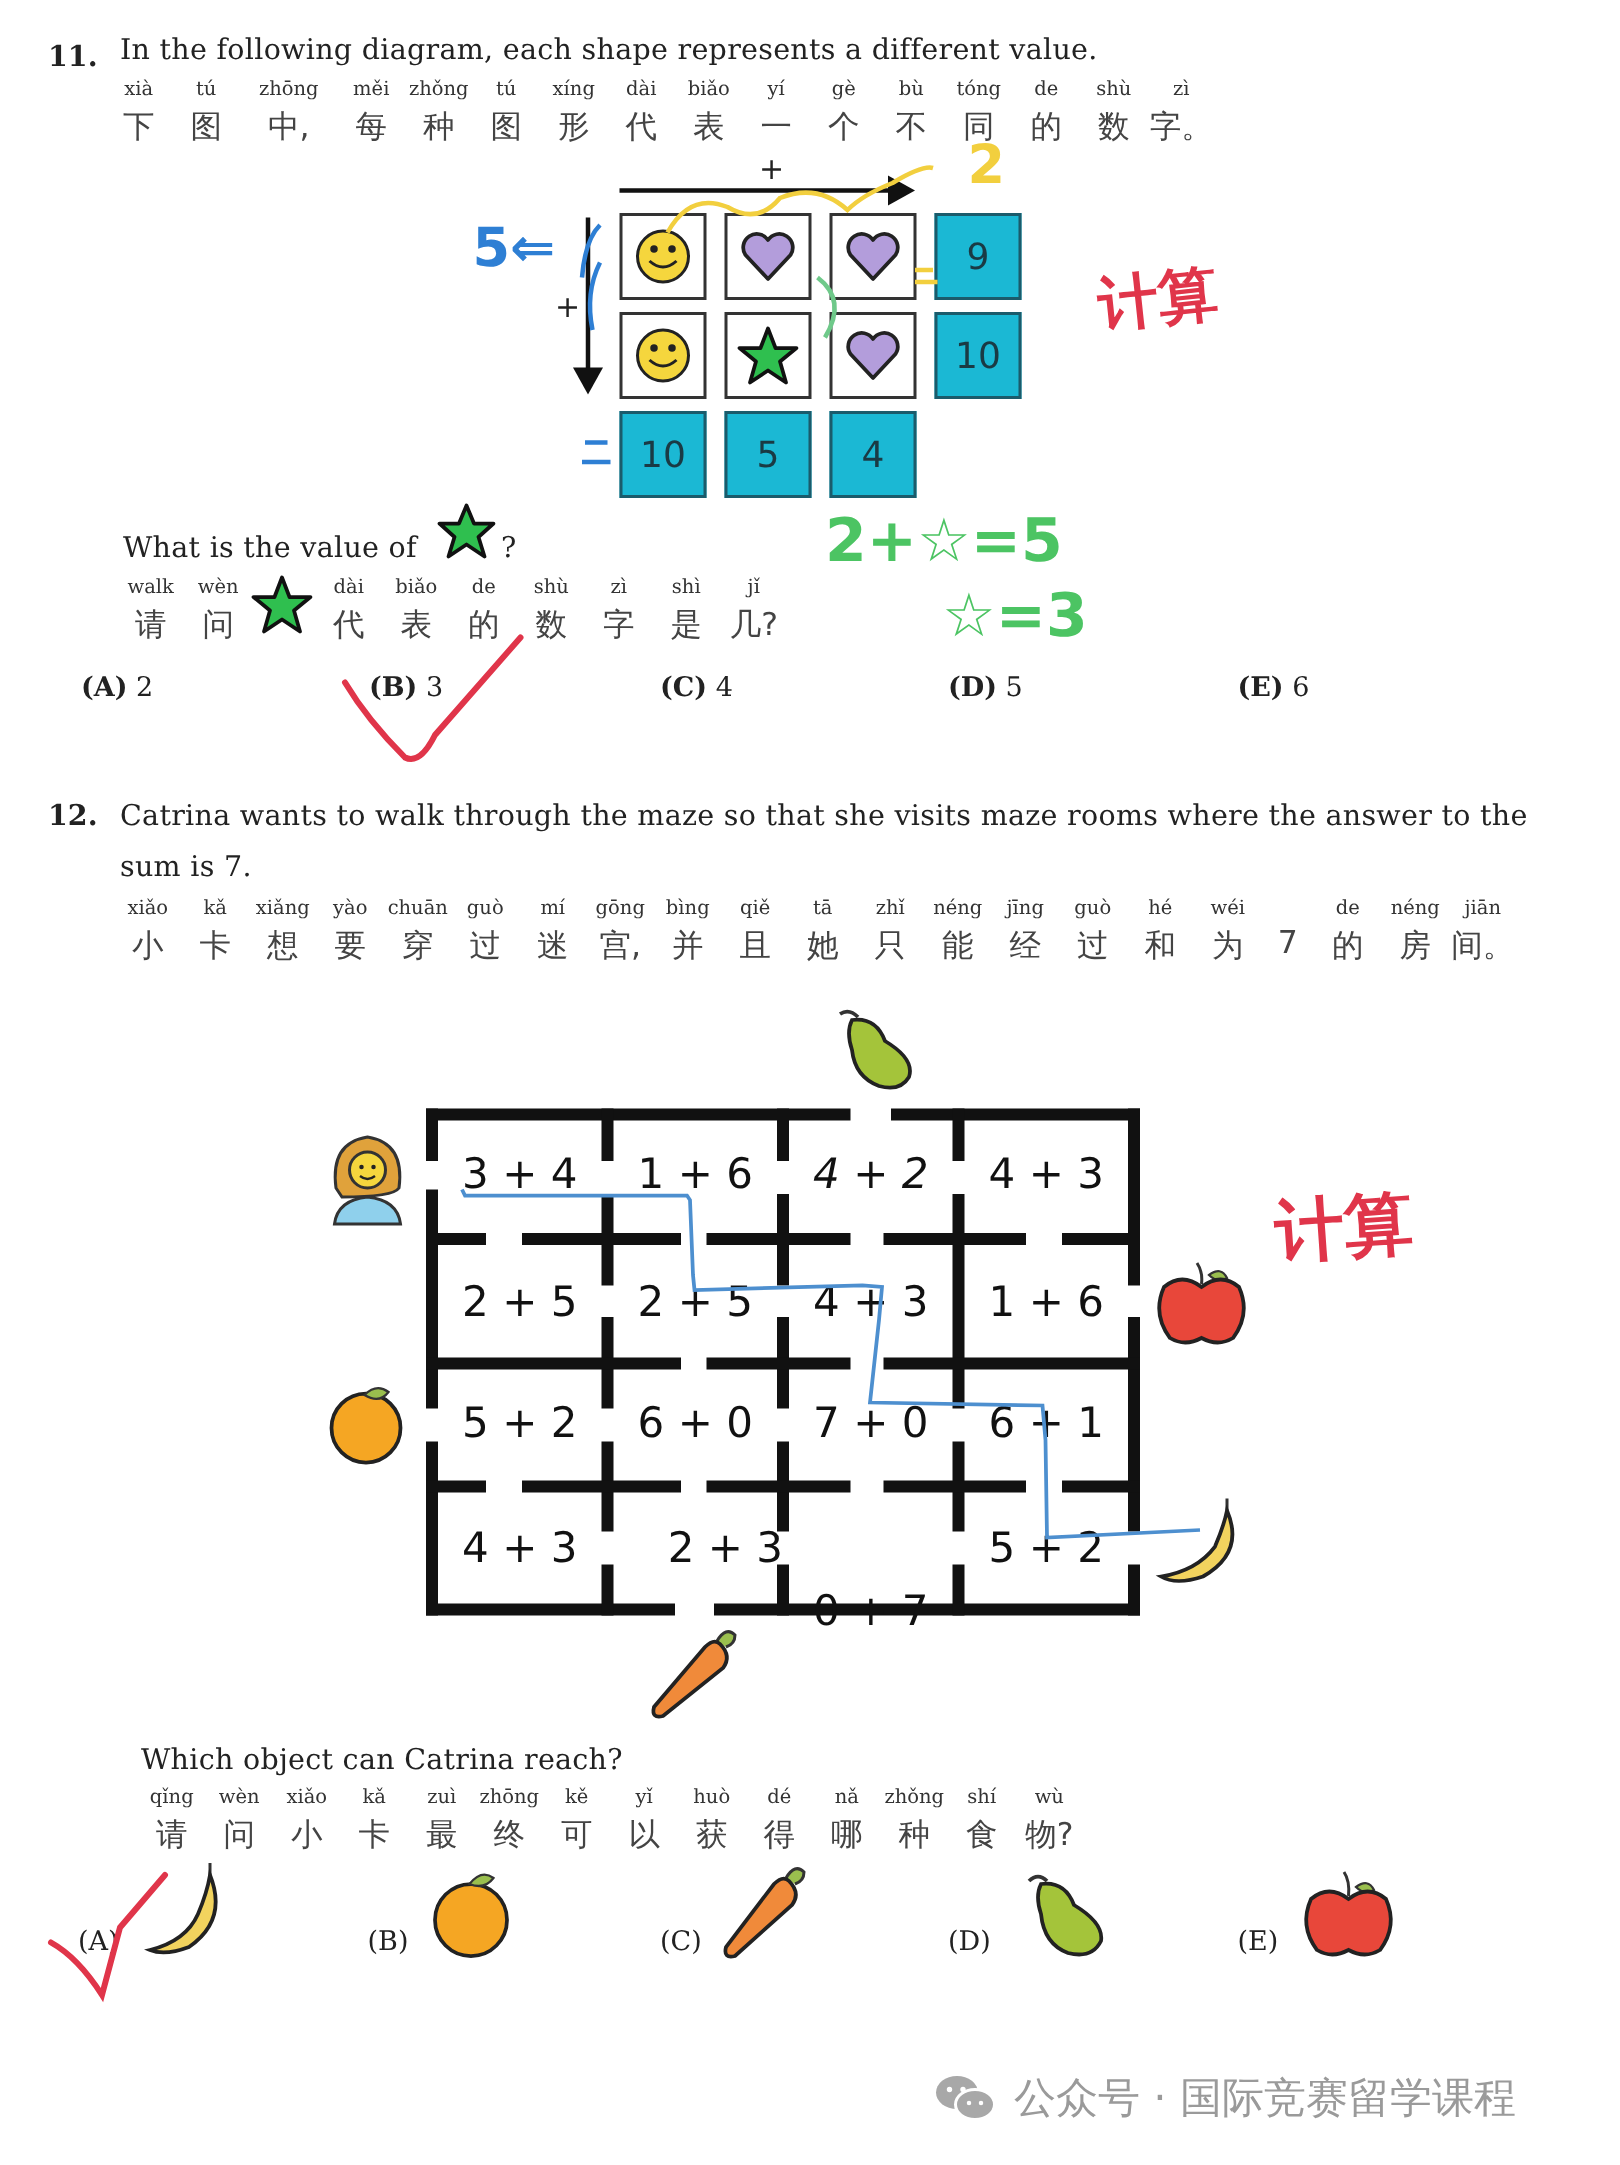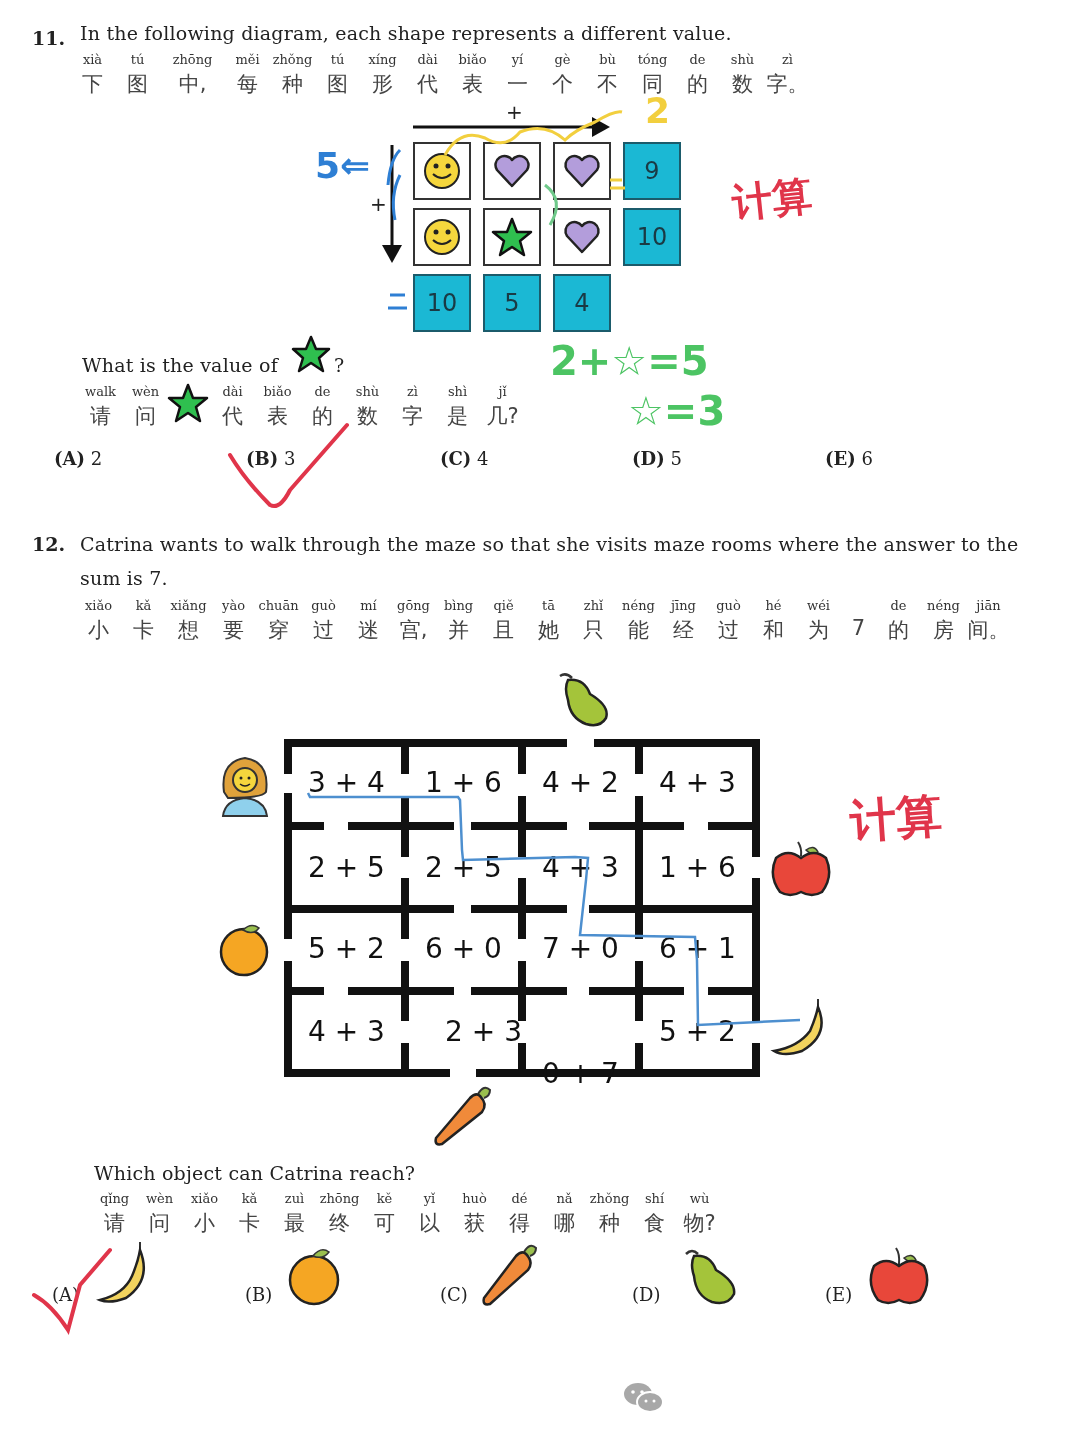--- a/index.html
+++ b/index.html
@@ -283,21 +283,21 @@
 
   <line x1="8" y1="256" x2="40" y2="256"></line>
   <line x1="72" y1="256" x2="170" y2="256"></line>
   <line x1="195" y1="256" x2="283" y2="256"></line>
   <line x1="313" y1="256" x2="400" y2="256"></line>
   <line x1="432" y1="256" x2="476" y2="256"></line>
 </svg>
 
 <div class="maze-label" style="left:288px; top:766px;">3 + 4</div>
 <div class="maze-label" style="left:405px; top:766px;">1 + 6</div>
-<div class="maze-label" style="left:522px; top:766px;">4 + 2</div>
+<div class="maze-label" style="left:522px; top:766px;font-style:italic;">4 + 2</div>
 <div class="maze-label" style="left:639px; top:766px;">4 + 3</div>
 
 <div class="maze-label" style="left:288px; top:851px;">2 + 5</div>
 <div class="maze-label" style="left:405px; top:851px;">2 + 5</div>
 <div class="maze-label" style="left:522px; top:851px;">4 + 3</div>
 <div class="maze-label" style="left:639px; top:851px;">1 + 6</div>
 
 <div class="maze-label" style="left:288px; top:932px;">5 + 2</div>
 <div class="maze-label" style="left:405px; top:932px;">6 + 0</div>
 <div class="maze-label" style="left:522px; top:932px;">7 + 0</div>
@@ -420,13 +420,14 @@
 
 <div class="watermark" style="left:622px; top:1380px;">
   <svg width="44" height="36">
     <ellipse cx="16" cy="14" rx="14" ry="11" fill="#a8a8a8"></ellipse>
     <ellipse cx="28" cy="22" rx="13" ry="10" fill="#a8a8a8" stroke="#fff" stroke-width="2"></ellipse>
     <circle cx="11" cy="12" r="1.8" fill="#fff"></circle>
       <circle cx="20" cy="12" r="1.8" fill="#fff"></circle>
     <circle cx="24" cy="21" r="1.5" fill="#fff"></circle>
       <circle cx="32" cy="21" r="1.5" fill="#fff"></circle>
   </svg>
+  <span>公众号 · 国际竞赛留学课程</span>
 </div>
 
 </body></html>

